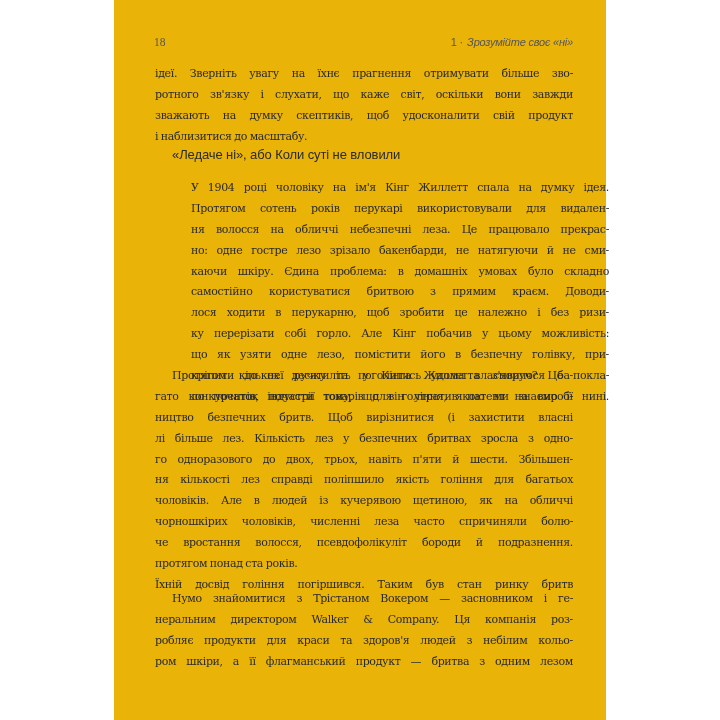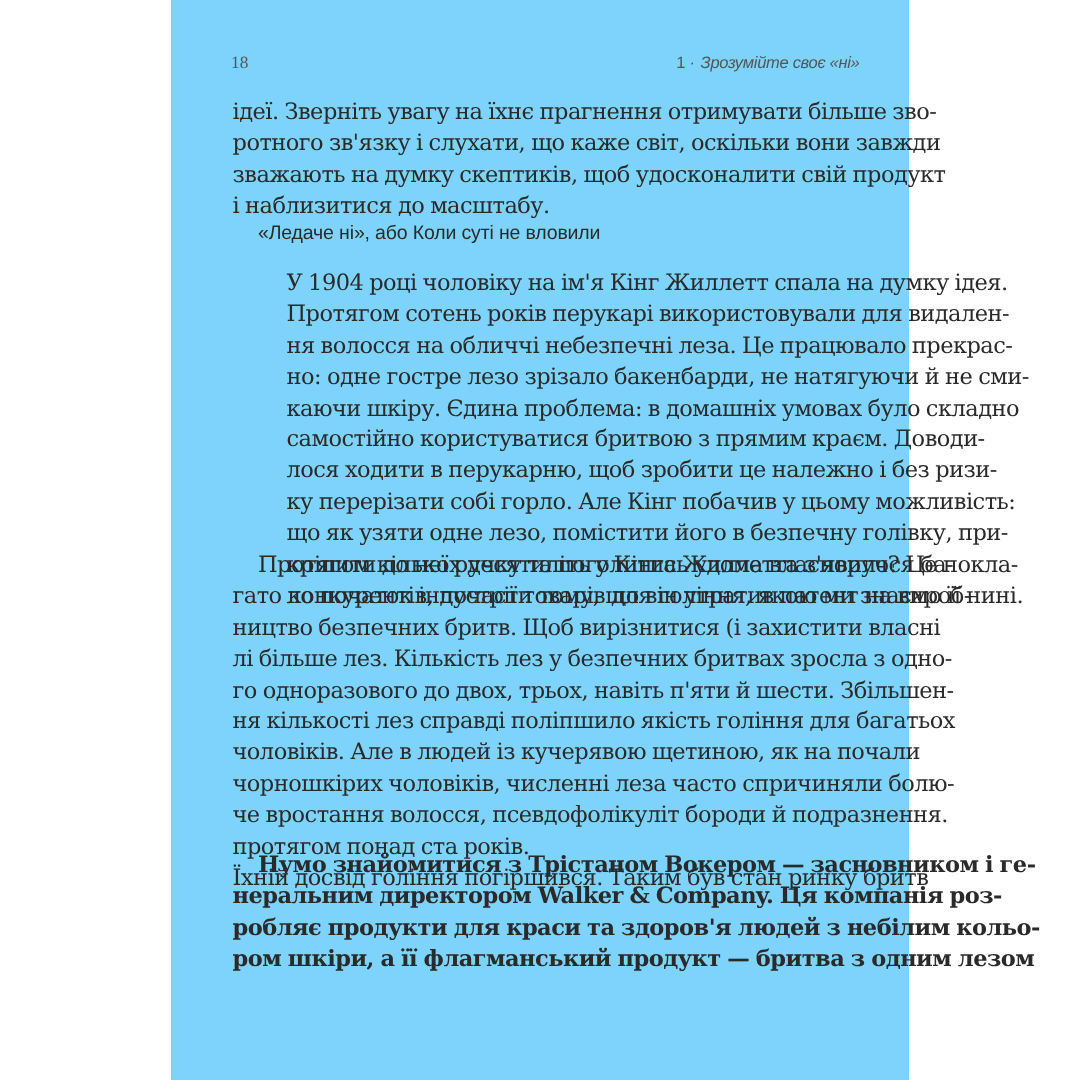--- a/index.html
+++ b/index.html
@@ -9,21 +9,21 @@
       height: 720px;
       background: #ffffff;
       overflow: hidden;
     }
     .page {
       position: absolute;
       left: 114px;
       top: 0;
       width: 492px;
       height: 720px;
-      background: #7dd3fc;
+      background: #eab308;
     }
     .running-head {
       position: absolute;
       left: 40px;
       top: 36px;
       width: 419px;
       height: 16px;
       font-family: "Liberation Serif", serif;
       font-size: 11.5px;
       color: #555;
@@ -44,21 +44,21 @@
     }
     .chapter-title .num {
       font-style: normal;
       margin-right: 4px;
     }
     .text-block {
       position: absolute;
       left: 41px;
       width: 418px;
       font-family: "DejaVu Serif", serif;
-      font-size: 15px;
+      font-size: 11px;
       line-height: 20.9px;
       color: #2a2a2a;
       letter-spacing: -0.35px;
       word-spacing: -0.5px;
     }
     .line {
       display: block;
       white-space: nowrap;
       text-align: justify;
       text-align-last: justify;
@@ -75,21 +75,21 @@
       position: absolute;
       left: 58px;
       top: 147px;
       font-family: "Liberation Sans", sans-serif;
       font-size: 13px;
       color: #2a2a2a;
       letter-spacing: -0.1px;
     }
     .p2 { top: 178px; margin-left: 36px; }
     .p3 { top: 366px; }
-    .p4 { top: 566px; font-weight: bold; }
+    .p4 { top: 589px; }
   </style>
 </head>
 <body>
 
 <div class="page">
 
   <div class="running-head">
     <span class="page-number">18</span>
     <span class="chapter-title"><span class="num">1 ·</span><span>Зрозумійте своє «ні»</span></span>
   </div>
@@ -117,21 +117,21 @@
     <span class="line">ло початок індустрії товарів для гоління, якою ми знаємо її нині.</span>
   </div>
 
   <div class="text-block p3">
     <span class="line indent">Протягом кількох десятиліть у Кінга Жиллетта з'явилося ба-</span>
     <span class="line">гато конкурентів, почасти тому, що він утратив патент на вироб-</span>
     <span class="line">ництво безпечних бритв. Щоб вирізнитися (і захистити власні</span>
     <span class="line">лі більше лез. Кількість лез у безпечних бритвах зросла з одно-</span>
     <span class="line">го одноразового до двох, трьох, навіть п'яти й шести. Збільшен-</span>
     <span class="line">ня кількості лез справді поліпшило якість гоління для багатьох</span>
-    <span class="line">чоловіків. Але в людей із кучерявою щетиною, як на почали</span>
+    <span class="line">чоловіків. Але в людей із кучерявою щетиною, як на обличчі</span>
     <span class="line">чорношкірих чоловіків, численні леза часто спричиняли болю-</span>
     <span class="line">че вростання волосся, псевдофолікуліт бороди й подразнення.</span>
     <span class="line last">протягом понад ста років.</span>
     <span class="line">Їхній досвід гоління погіршився. Таким був стан ринку бритв</span>
   </div>
 
   <div class="text-block p4">
     <span class="line indent">Нумо знайомитися з Трістаном Вокером — засновником і ге-</span>
     <span class="line">неральним директором Walker &amp; Company. Ця компанія роз-</span>
     <span class="line">робляє продукти для краси та здоров'я людей з небілим кольо-</span>

